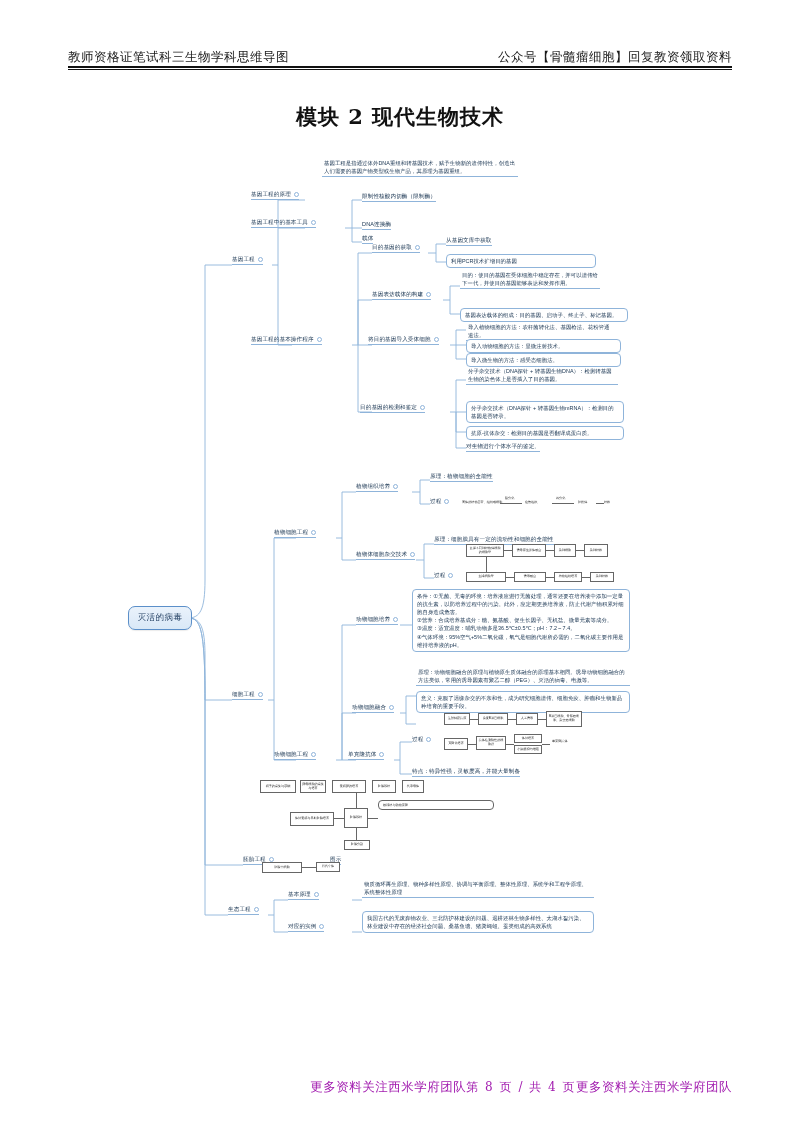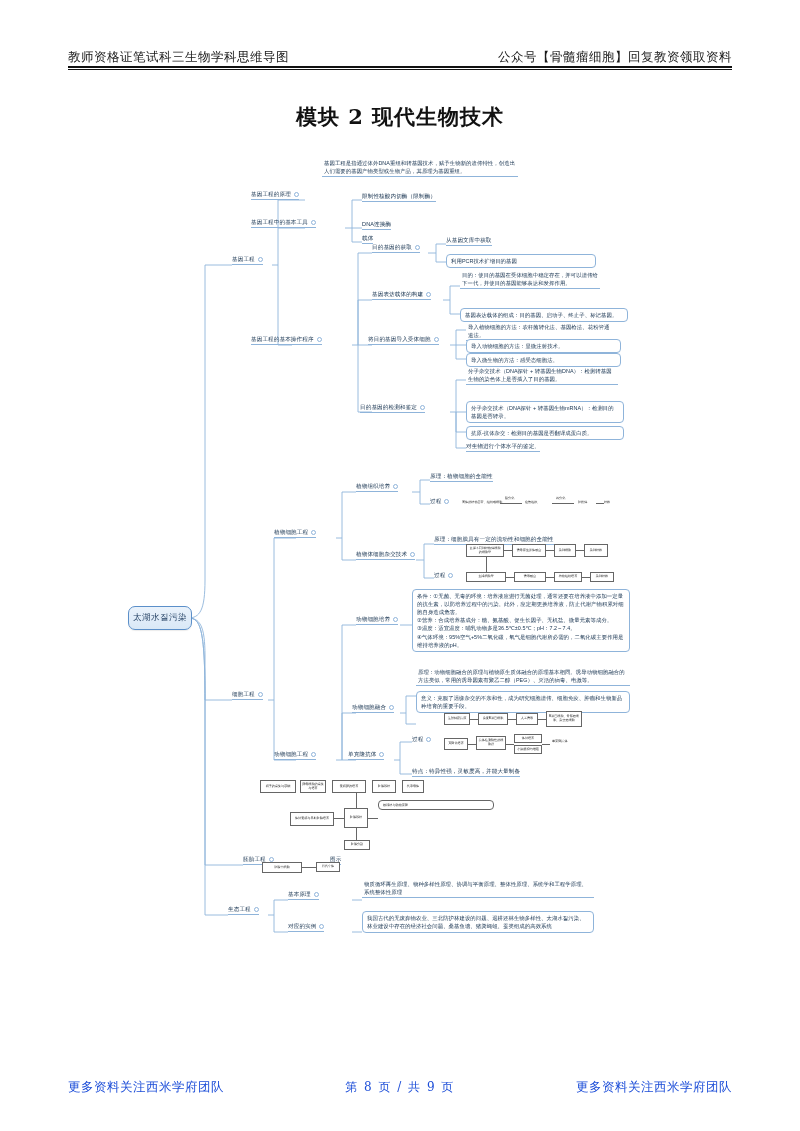--- a/index.html
+++ b/index.html
@@ -24,22 +24,22 @@
   
   .title{
     position:absolute;left:0;right:0;top:103px;text-align:center;
     font-size:21px;font-weight:bold;letter-spacing:1px;
     font-family:"DejaVu Serif","Liberation Serif",serif;color:#111;
   }
 
   
   .ftr{
     position:absolute;left:68px;top:1079px;width:664px;
-    display:flex;justify-content:space-between;align-items:center;
-    font-size:12.5px;color:#1d4ed8;letter-spacing:.5px;
+    display:flex;justify-content:flex-end;align-items:center;
+    font-size:12.5px;color:#a21caf;letter-spacing:.5px;
     font-family:"DejaVu Serif","Liberation Serif",serif;
   }
   .ftr .mid{font-size:12px;letter-spacing:1.5px;}
 
   
   .map{position:absolute;left:0;top:140px;width:800px;height:840px;}
   .map svg.lines{position:absolute;left:0;top:0;width:800px;height:840px;pointer-events:none;}
 
   
   .root{
@@ -164,21 +164,21 @@
 
         <path d="M283 725 L292 725"></path>
 
         <path d="M268 775 L274 775 L274 760 L288 760"></path>
         <path d="M274 775 L274 792 L288 792"></path>
         <path d="M352 760 L362 760"></path>
         <path d="M352 792 L362 792"></path>
       </g>
     </svg>
 
-    <div class="root" style="left:128px;top:466px;width:62px;height:22px;">太湖水질污染</div>
+    <div class="root" style="left:128px;top:466px;width:62px;height:22px;">灭活的病毒</div>
 
     <div class="node u" style="left:232px;top:116px;"><span>基因工程</span><span class="dot"></span></div>
 
     <div class="node u" style="left:251px;top:51px;"><span>基因工程的原理</span><span class="dot"></span></div>
     <div class="para plain" style="left:322px;top:18px;width:196px;">基因工程是指通过体外DNA重组和转基因技术，赋予生物新的遗传特性，创造出人们需要的基因产物类型或生物产品，其原理为基因重组。</div>
 
     <div class="node u" style="left:251px;top:79px;"><span>基因工程中的基本工具</span><span class="dot"></span></div>
     <div class="node u" style="left:362px;top:53px;">限制性核酸内切酶（限制酶）</div>
     <div class="node u" style="left:362px;top:81px;">DNA连接酶</div>
     <div class="node u" style="left:362px;top:95px;">载体</div>
@@ -309,17 +309,17 @@
     <div class="node u" style="left:288px;top:751px;"><span>基本原理</span><span class="dot"></span></div>
     <div class="para plain" style="left:362px;top:739px;width:232px;">物质循环再生原理、物种多样性原理、协调与平衡原理、整体性原理、系统学和工程学原理、系统整体性原理</div>
 
     <div class="node u" style="left:288px;top:783px;"><span>对应的实例</span><span class="dot"></span></div>
     <div class="para" style="left:362px;top:771px;width:232px;">我国古代的无废弃物农业、三北防护林建设的问题、退耕还林生物多样性、太湖水질污染、林业建设中存在的经济社会问题、桑基鱼塘、猪粪蝇蛆、蚕类组成的高效系统</div>
 
   </div>
 
   <div class="ftr">
     <span>更多资料关注西米学府团队</span>
-    <span class="mid">第 8 页 / 共 9 页</span>
+    <span class="mid">第 8 页 / 共 4 页</span>
     <span>更多资料关注西米学府团队</span>
   </div>
 
 </div>
 
 </body></html>

